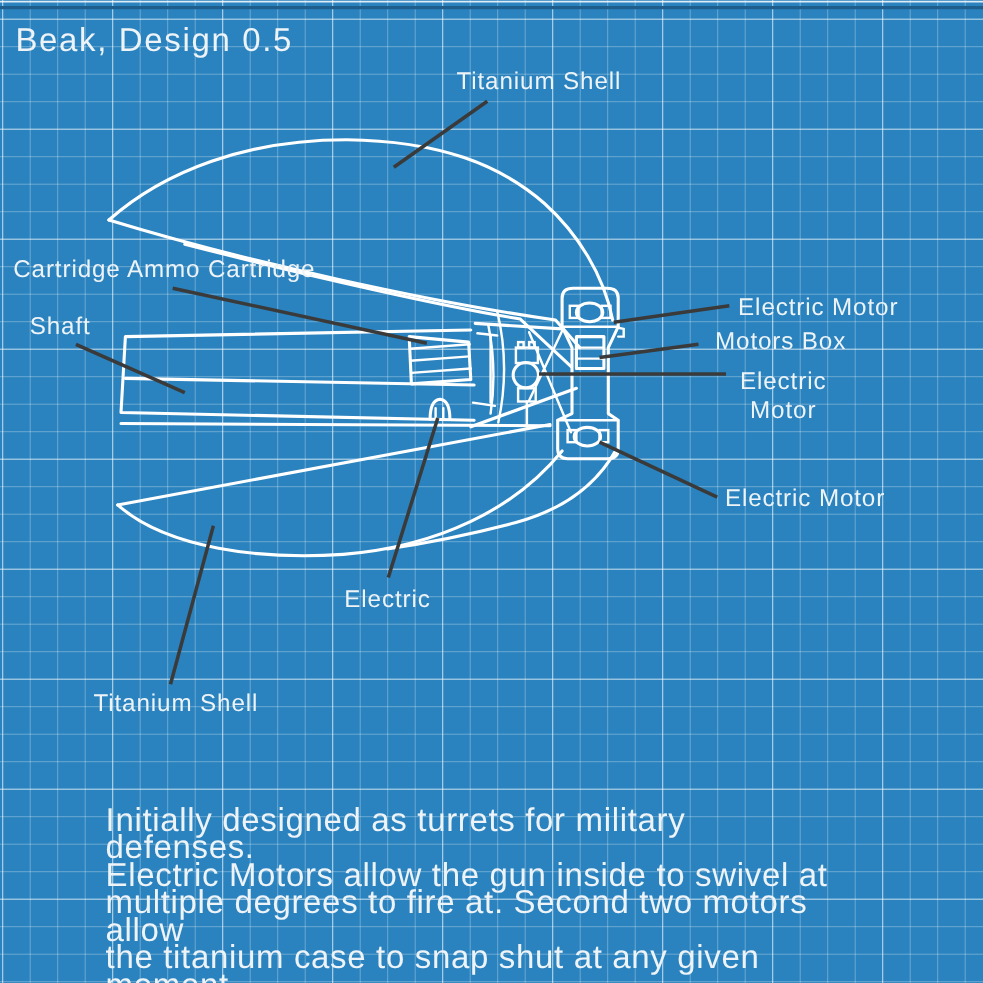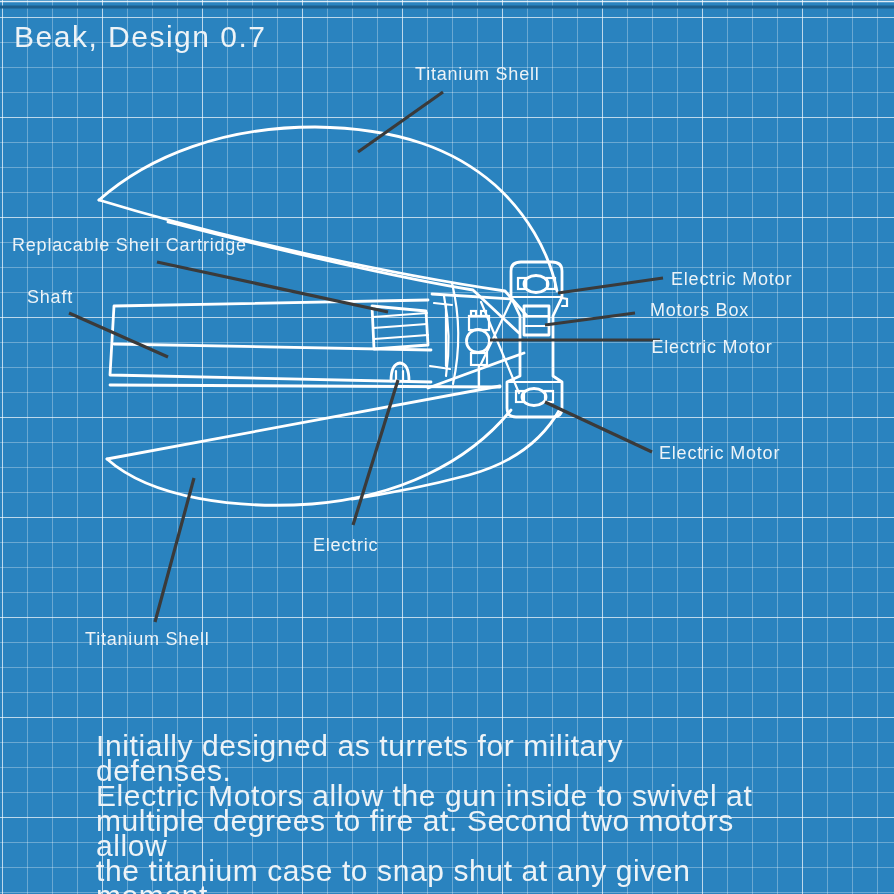--- a/index.html
+++ b/index.html
@@ -17,21 +17,21 @@
       linear-gradient(90deg, rgba(255,255,255,.55) 1px, transparent 1px),
       linear-gradient(rgba(255,255,255,.30) 1px, transparent 1px),
       linear-gradient(90deg, rgba(255,255,255,.30) 1px, transparent 1px);
     background-size:100px 100px,100px 100px,25px 25px,25px 25px;
     background-position:2px 17px,2px 17px,2px 17px,2px 17px;
     font-family:"Liberation Sans", sans-serif;
     color:var(--text);
   }
   .lbl{
     position:absolute;white-space:pre-line;
-    font-size:18px;line-height:26px;letter-spacing:.8px;
+    font-size:22px;line-height:26px;letter-spacing:.8px;
     font-weight:400;color:var(--text);
   }
   #title{top:24px;left:14px;font-size:30px;letter-spacing:1.5px;}
   #lbl-shell-top{top:61px;left:415px;}
   #lbl-ammo{top:232px;left:12px;}
   #lbl-shaft{top:284px;left:27px;}
   #lbl-motor-1{top:266px;left:671px;}
   #lbl-battery{top:297px;left:650px;}
   #lbl-motor-2{top:334px;left:648px;width:128px;text-align:center;}
   #lbl-motor-3{top:440px;left:659px;}
@@ -106,23 +106,23 @@
   <path class="pline" d="M157,262 L388,312"></path>
   <path class="pline" d="M69,313 L168,357"></path>
   <path class="pline" d="M663,278 L558,293"></path>
   <path class="pline" d="M635,313 L545,325"></path>
   <path class="pline" d="M660,340 L490,340"></path>
   <path class="pline" d="M652,452 L545,402"></path>
   <path class="pline" d="M398,380 L353,525"></path>
   <path class="pline" d="M194,478 L155,622"></path>
 </svg>
 
-<div id="title" class="lbl">Beak, Design 0.7</div>
+<div id="title" class="lbl">Beak, Design 0.5</div>
 <div id="lbl-shell-top" class="lbl">Titanium Shell</div>
-<div id="lbl-ammo" class="lbl">Replacable Shell Cartridge</div>
+<div id="lbl-ammo" class="lbl">Cartridge Ammo Cartridge</div>
 <div id="lbl-shaft" class="lbl">Shaft</div>
 <div id="lbl-motor-1" class="lbl">Electric Motor</div>
 <div id="lbl-battery" class="lbl">Motors Box</div>
 <div id="lbl-motor-2" class="lbl">Electric Motor</div>
 <div id="lbl-motor-3" class="lbl">Electric Motor</div>
 <div id="lbl-igniter" class="lbl">Electric</div>
 <div id="lbl-shell-bottom" class="lbl">Titanium Shell</div>
 <div id="description" class="lbl">Initially designed as turrets for military defenses.
 Electric Motors allow the gun inside to swivel at
 multiple degrees to fire at. Second two motors allow

